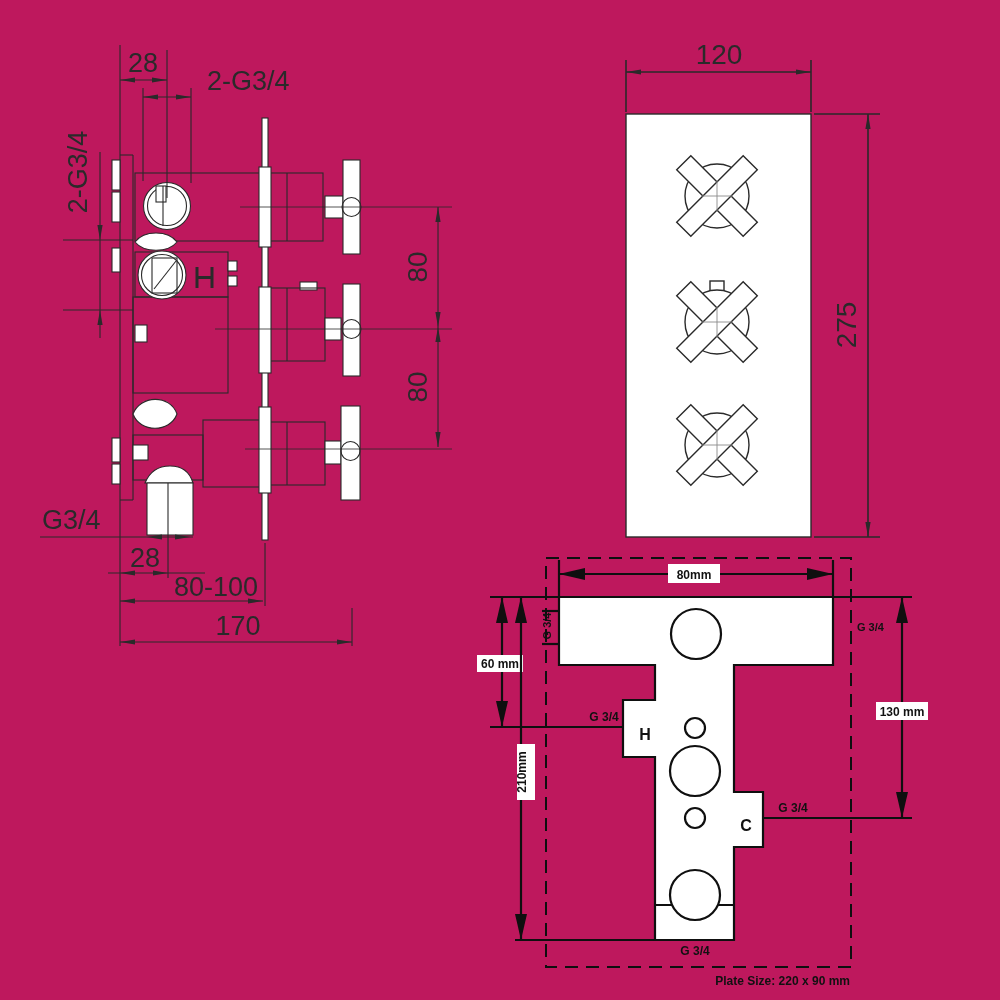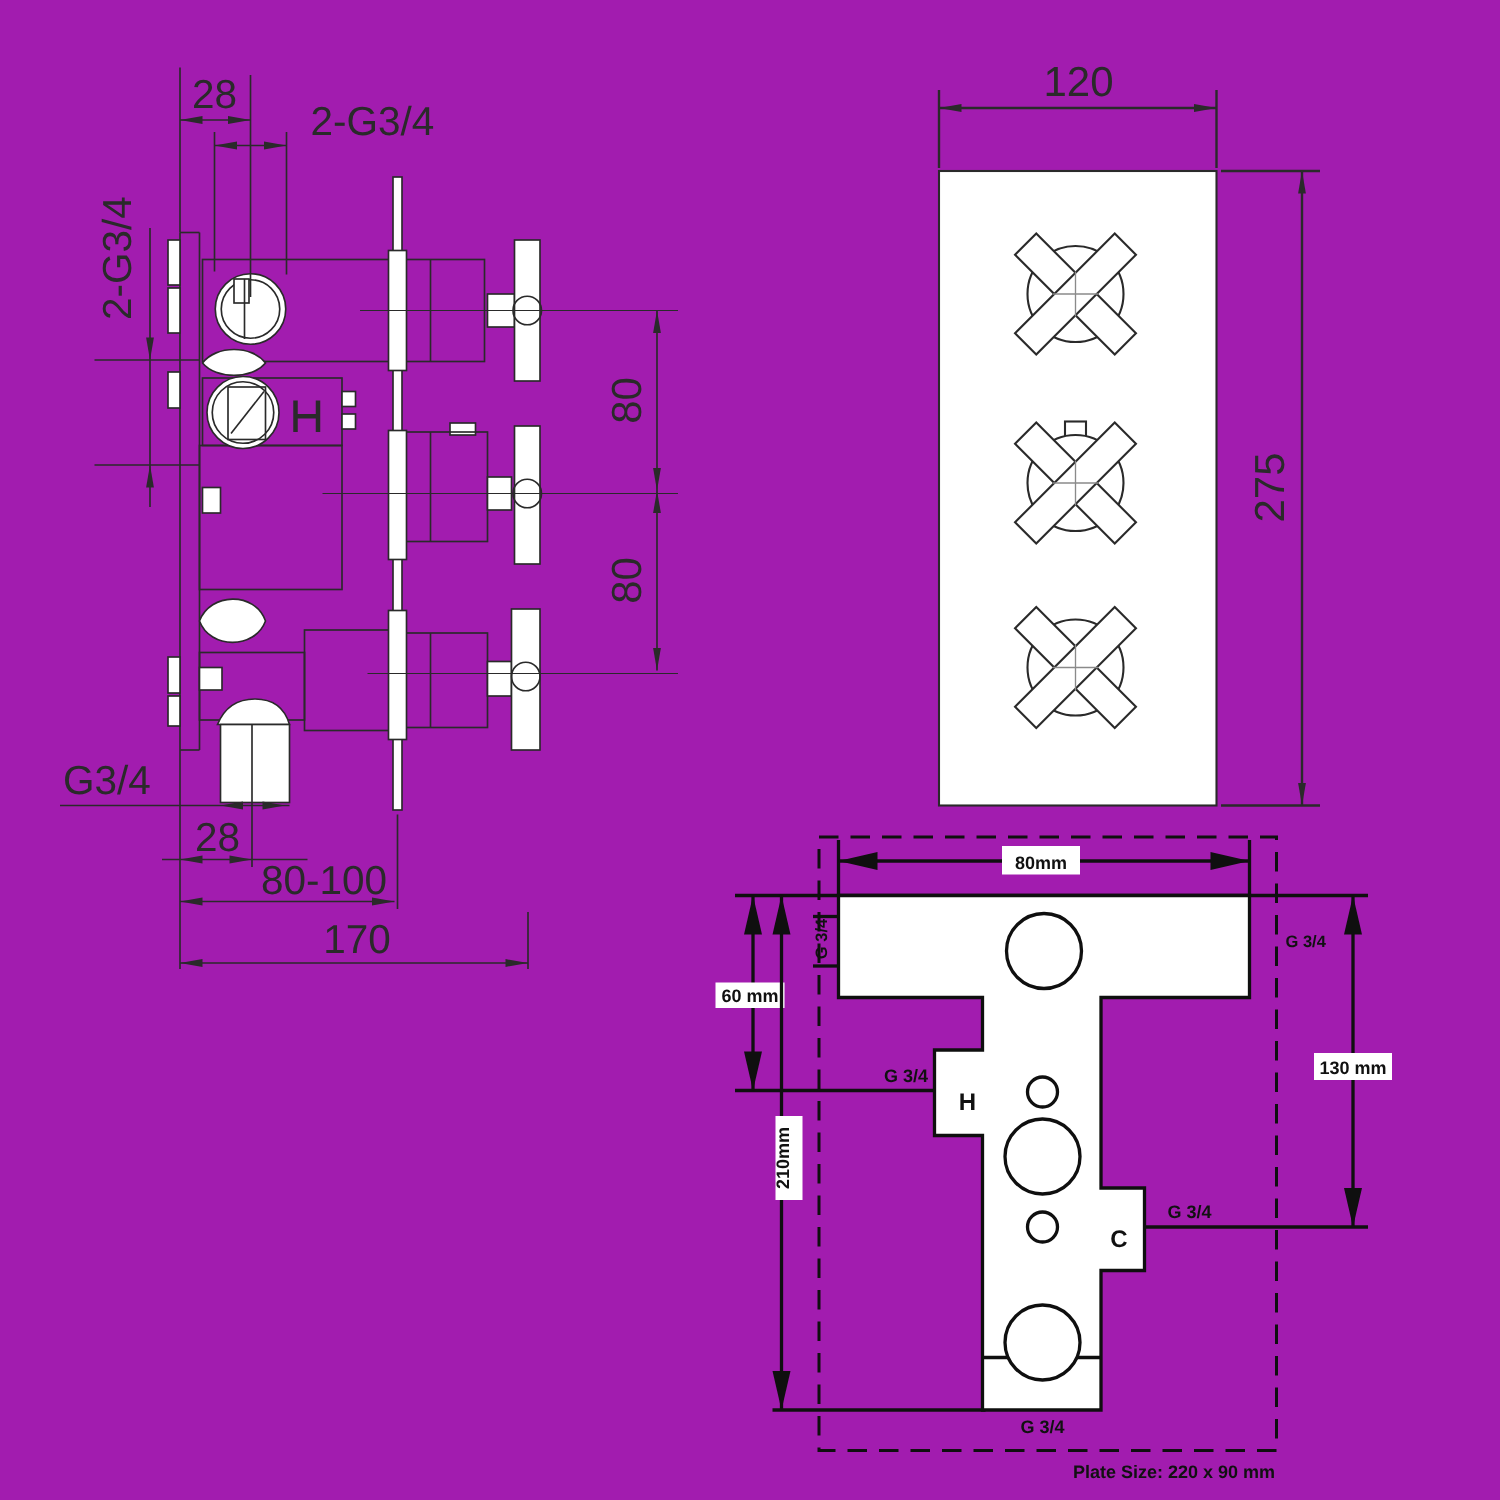--- a/index.html
+++ b/index.html
@@ -1,16 +1,16 @@
 <!DOCTYPE html>
 <html><head>
 <meta charset="utf-8">
 <style>
   html,body{margin:0;padding:0;background:#ffffff;}
-  .frame{position:relative;width:1000px;height:1000px;background:#a21caf;overflow:hidden;
+  .frame{position:relative;width:1000px;height:1000px;background:#be185d;overflow:hidden;
          font-family:"Liberation Sans",sans-serif;}
   svg{position:absolute;left:0;top:0;}
   text{fill:#1f1f1f;}
   .cad{font-family:"Liberation Sans",sans-serif;font-size:27px;font-weight:400;fill:#2a2a2a;}
   .cadf{font-family:"Liberation Sans",sans-serif;font-size:28px;font-weight:400;fill:#2a2a2a;}
   .tpl{font-family:"Liberation Sans",sans-serif;font-size:12px;font-weight:700;fill:#111;}
   .tpls{font-family:"Liberation Sans",sans-serif;font-size:11px;font-weight:700;fill:#111;}
   .tplL{font-family:"Liberation Sans",sans-serif;font-size:16px;font-weight:700;fill:#111;}
   .plate{font-family:"Liberation Sans",sans-serif;font-size:12px;font-weight:700;fill:#111;}
   .ln{stroke:#2a2a2a;stroke-width:1.1;fill:none;}

